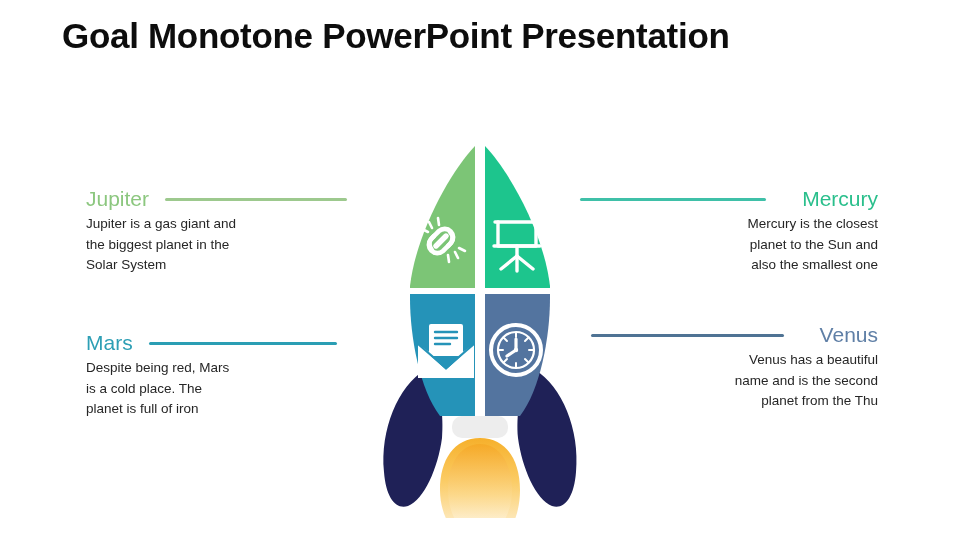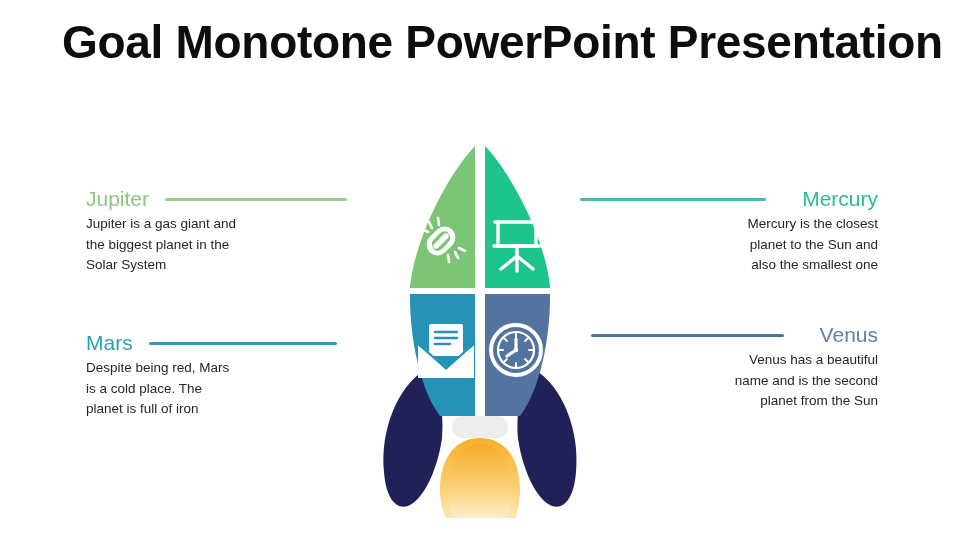--- a/index.html
+++ b/index.html
@@ -18,21 +18,21 @@
     height: 540px;
     background: #ffffff;
   }
 
   
   #slide-title {
     position: absolute;
     left: 62px;
     top: 16px;
     width: 850px;
-    font-size: 46px;
+    font-size: 35px;
     font-weight: bold;
     color: #0d0d0d;
     letter-spacing: -0.3px;
     line-height: 1.15;
     white-space: nowrap;
   }
 
   
   .block { position: absolute; }
 
@@ -129,21 +129,21 @@
 also the smallest one</div>
   </div>
 
   <div class="block right" id="block-venus">
     <div class="block-head">
       <span class="head-rule" style="background: rgb(79, 115, 148);"></span>
       <span class="head-label" style="color: rgb(95, 127, 166);">Venus</span>
     </div>
     <div class="block-body">Venus has a beautiful
 name and is the second
-planet from the Sun</div>
+planet from the Thu</div>
   </div>
 
   <div id="rocket">
     <svg viewBox="0 0 220 380" xmlns="http://www.w3.org/2000/svg">
       <defs>
         <linearGradient id="flameGrad" x1="0" y1="0" x2="0" y2="1">
           <stop offset="0%" stop-color="#F6B02B"></stop>
           <stop offset="38%" stop-color="#FBCB63"></stop>
           <stop offset="72%" stop-color="#FDE6B4"></stop>
           <stop offset="100%" stop-color="#FFFFFF"></stop>

